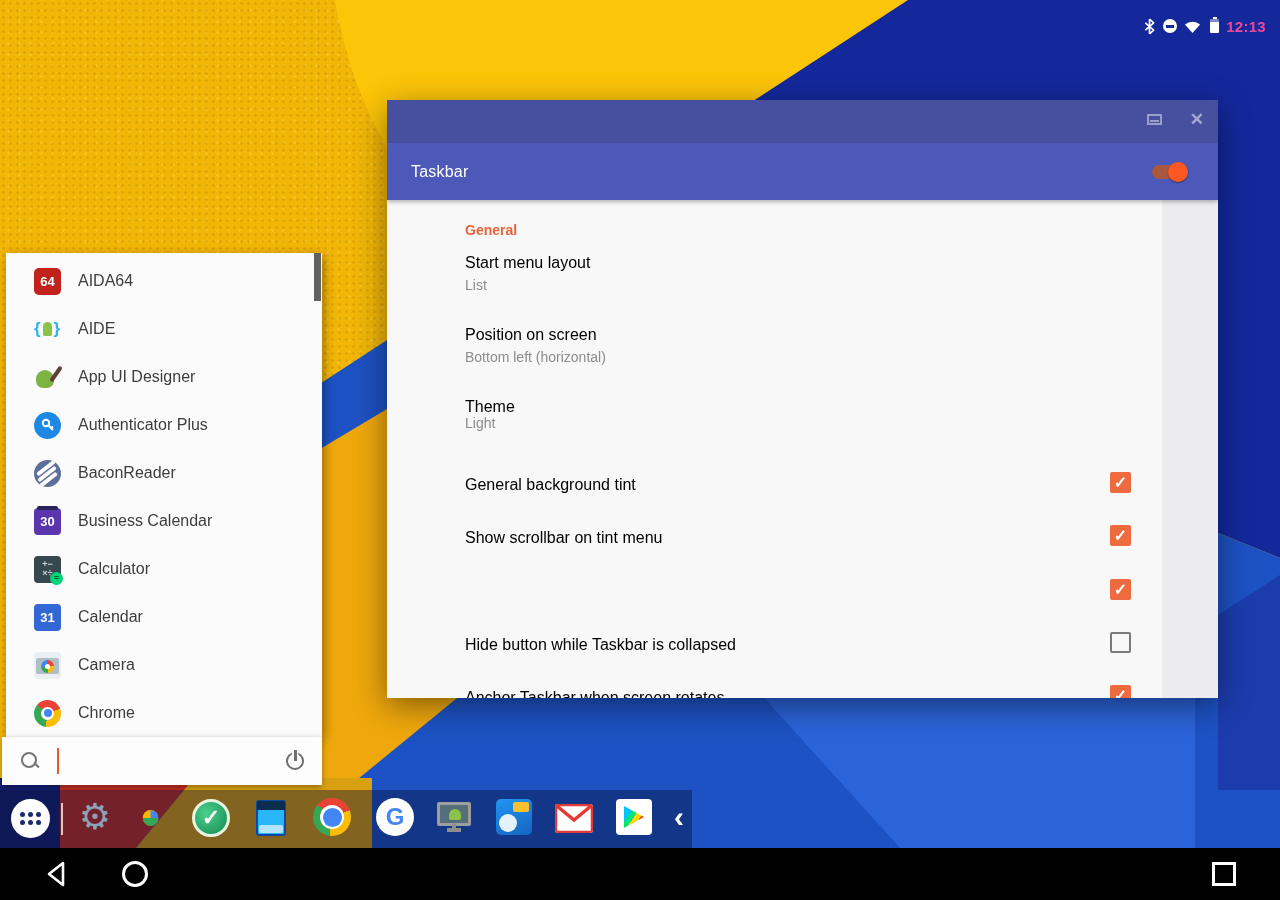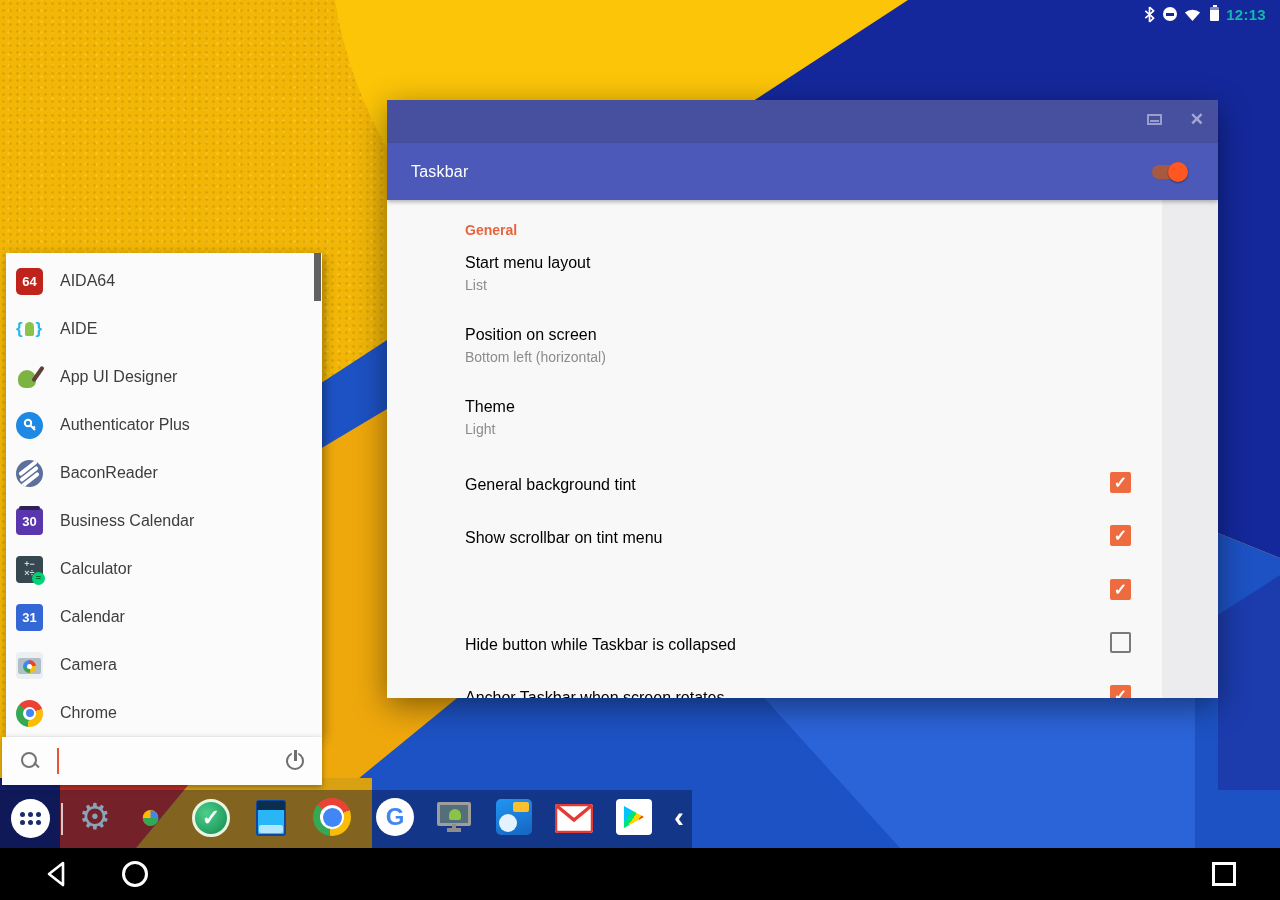--- a/index.html
+++ b/index.html
@@ -25,21 +25,21 @@
     clip-path:polygon(757px 690px, 1195px 690px, 1195px 848px, 900px 848px); }
   .wp-amber { position:absolute; inset:0; background:#efa80c;
     clip-path:polygon(315px 452px, 392px 406px, 462px 694px, 358px 779px, 315px 779px); }
   .wp-bl-dark { position:absolute; left:0; top:778px; width:60px; height:70px; background:#141f72; }
   .wp-bl-red  { position:absolute; inset:0; background:#c22d22;
     clip-path:polygon(60px 778px, 194px 778px, 136px 848px, 60px 848px); }
   .wp-bl-gold { position:absolute; inset:0; background:#d9a112;
     clip-path:polygon(194px 778px, 372px 778px, 372px 848px, 136px 848px); }
 
   
-  .statusbar { position:absolute; top:4px; right:14px; height:20px; display:flex; align-items:center; gap:7px; color:#14b8a6; }
+  .statusbar { position:absolute; top:16px; right:14px; height:20px; display:flex; align-items:center; gap:7px; color:#ec4899; }
   .statusbar svg { display:block; }
   .st-time { font-size:15px; font-weight:bold; letter-spacing:.3px; }
   .dnd { width:14px; height:14px; border-radius:50%; background:#fff; position:relative; }
   .dnd::after { content:""; position:absolute; left:3px; top:6px; width:8px; height:2.5px; background:#14289c; }
   .batt { width:9px; height:14px; background:#fff; border-radius:1px; position:relative; margin-left:2px; }
   .batt::before { content:""; position:absolute; top:-2px; left:2.5px; width:4px; height:2px; background:#fff; }
   .batt::after { content:""; position:absolute; left:0; top:0; width:9px; height:3px; background:rgba(20,40,156,.55); }
 
   
   .window { position:absolute; left:387px; top:100px; width:831px; height:598px;
@@ -62,21 +62,21 @@
   .row-title { position:absolute; left:78px; font-size:16px; color:#000000; }
   .row-sub { position:absolute; left:78px; font-size:14px; color:#8c8c8c; }
   .cb { position:absolute; left:723px; width:21px; height:21px; border-radius:2px; }
   .cb.on { background:#ee6a3f; color:#fff; font-size:16px; font-weight:bold; text-align:center; line-height:21px; }
   .cb.off { border:2px solid #7a7a7a; background:transparent; }
 
   
   .startmenu { position:absolute; left:6px; top:253px; width:316px; height:484px; background:#fbfbfb;
     box-shadow:2px 3px 10px rgba(0,0,0,.4); padding-top:4px; }
   .sm-scroll { position:absolute; right:1px; top:0; width:7px; height:48px; background:#616161; }
-  .sm-item { height:48px; display:flex; align-items:center; padding-left:10px; gap:17px; }
+  .sm-item { height:48px; display:flex; align-items:center; padding-left:10px; gap:17px;margin-left:18px; }
   .sm-label { font-size:16px; color:#3d3d3d; }
   .ic { width:27px; height:27px; flex:0 0 27px; position:relative; display:flex; align-items:center; justify-content:center;
     color:#fff; font-weight:bold; font-size:13px; }
   .ic-aida { background:#bf231b; border-radius:5px; }
   .ic-aide { background:transparent; color:#29b6e8; font-size:17px; letter-spacing:1px; }
   .ic-aide .bot { display:inline-block; width:11px; height:14px; background:#8bc34a; border-radius:5px 5px 2px 2px; margin:0 1px; }
   .ic-appui { background:transparent; }
   .ic-appui .bot { position:absolute; left:2px; top:6px; width:18px; height:18px; border-radius:50% 50% 40% 40%; background:#7cb342; }
   .ic-appui .brush { position:absolute; right:3px; top:1px; width:4px; height:18px; background:#5d4037; transform:rotate(35deg); border-radius:2px; }
   .ic-auth { background:#1e88e5; border-radius:50%; }
@@ -265,21 +265,21 @@
       <div class="scrolltrack"></div>
       <div class="sec-label">General</div>
 
       <div class="row-title" style="top:54px">Start menu layout</div>
       <div class="row-sub" style="top:77px">List</div>
 
       <div class="row-title" style="top:126px">Position on screen</div>
       <div class="row-sub" style="top:149px">Bottom left (horizontal)</div>
 
       <div class="row-title" style="top:198px">Theme</div>
-      <div class="row-sub" style="top:221px">Light</div>
+      <div class="row-sub" style="top:215px">Light</div>
 
       <div class="row-title" style="top:276px">General background tint</div>
       <div class="cb on" style="top:272px">✓</div>
 
       <div class="row-title" style="top:329px">Show scrollbar on tint menu</div>
       <div class="cb on" style="top:325px">✓</div>
 
       <div class="cb on" style="top:379px">✓</div>
 
       <div class="row-title" style="top:436px">Hide button while Taskbar is collapsed</div>

